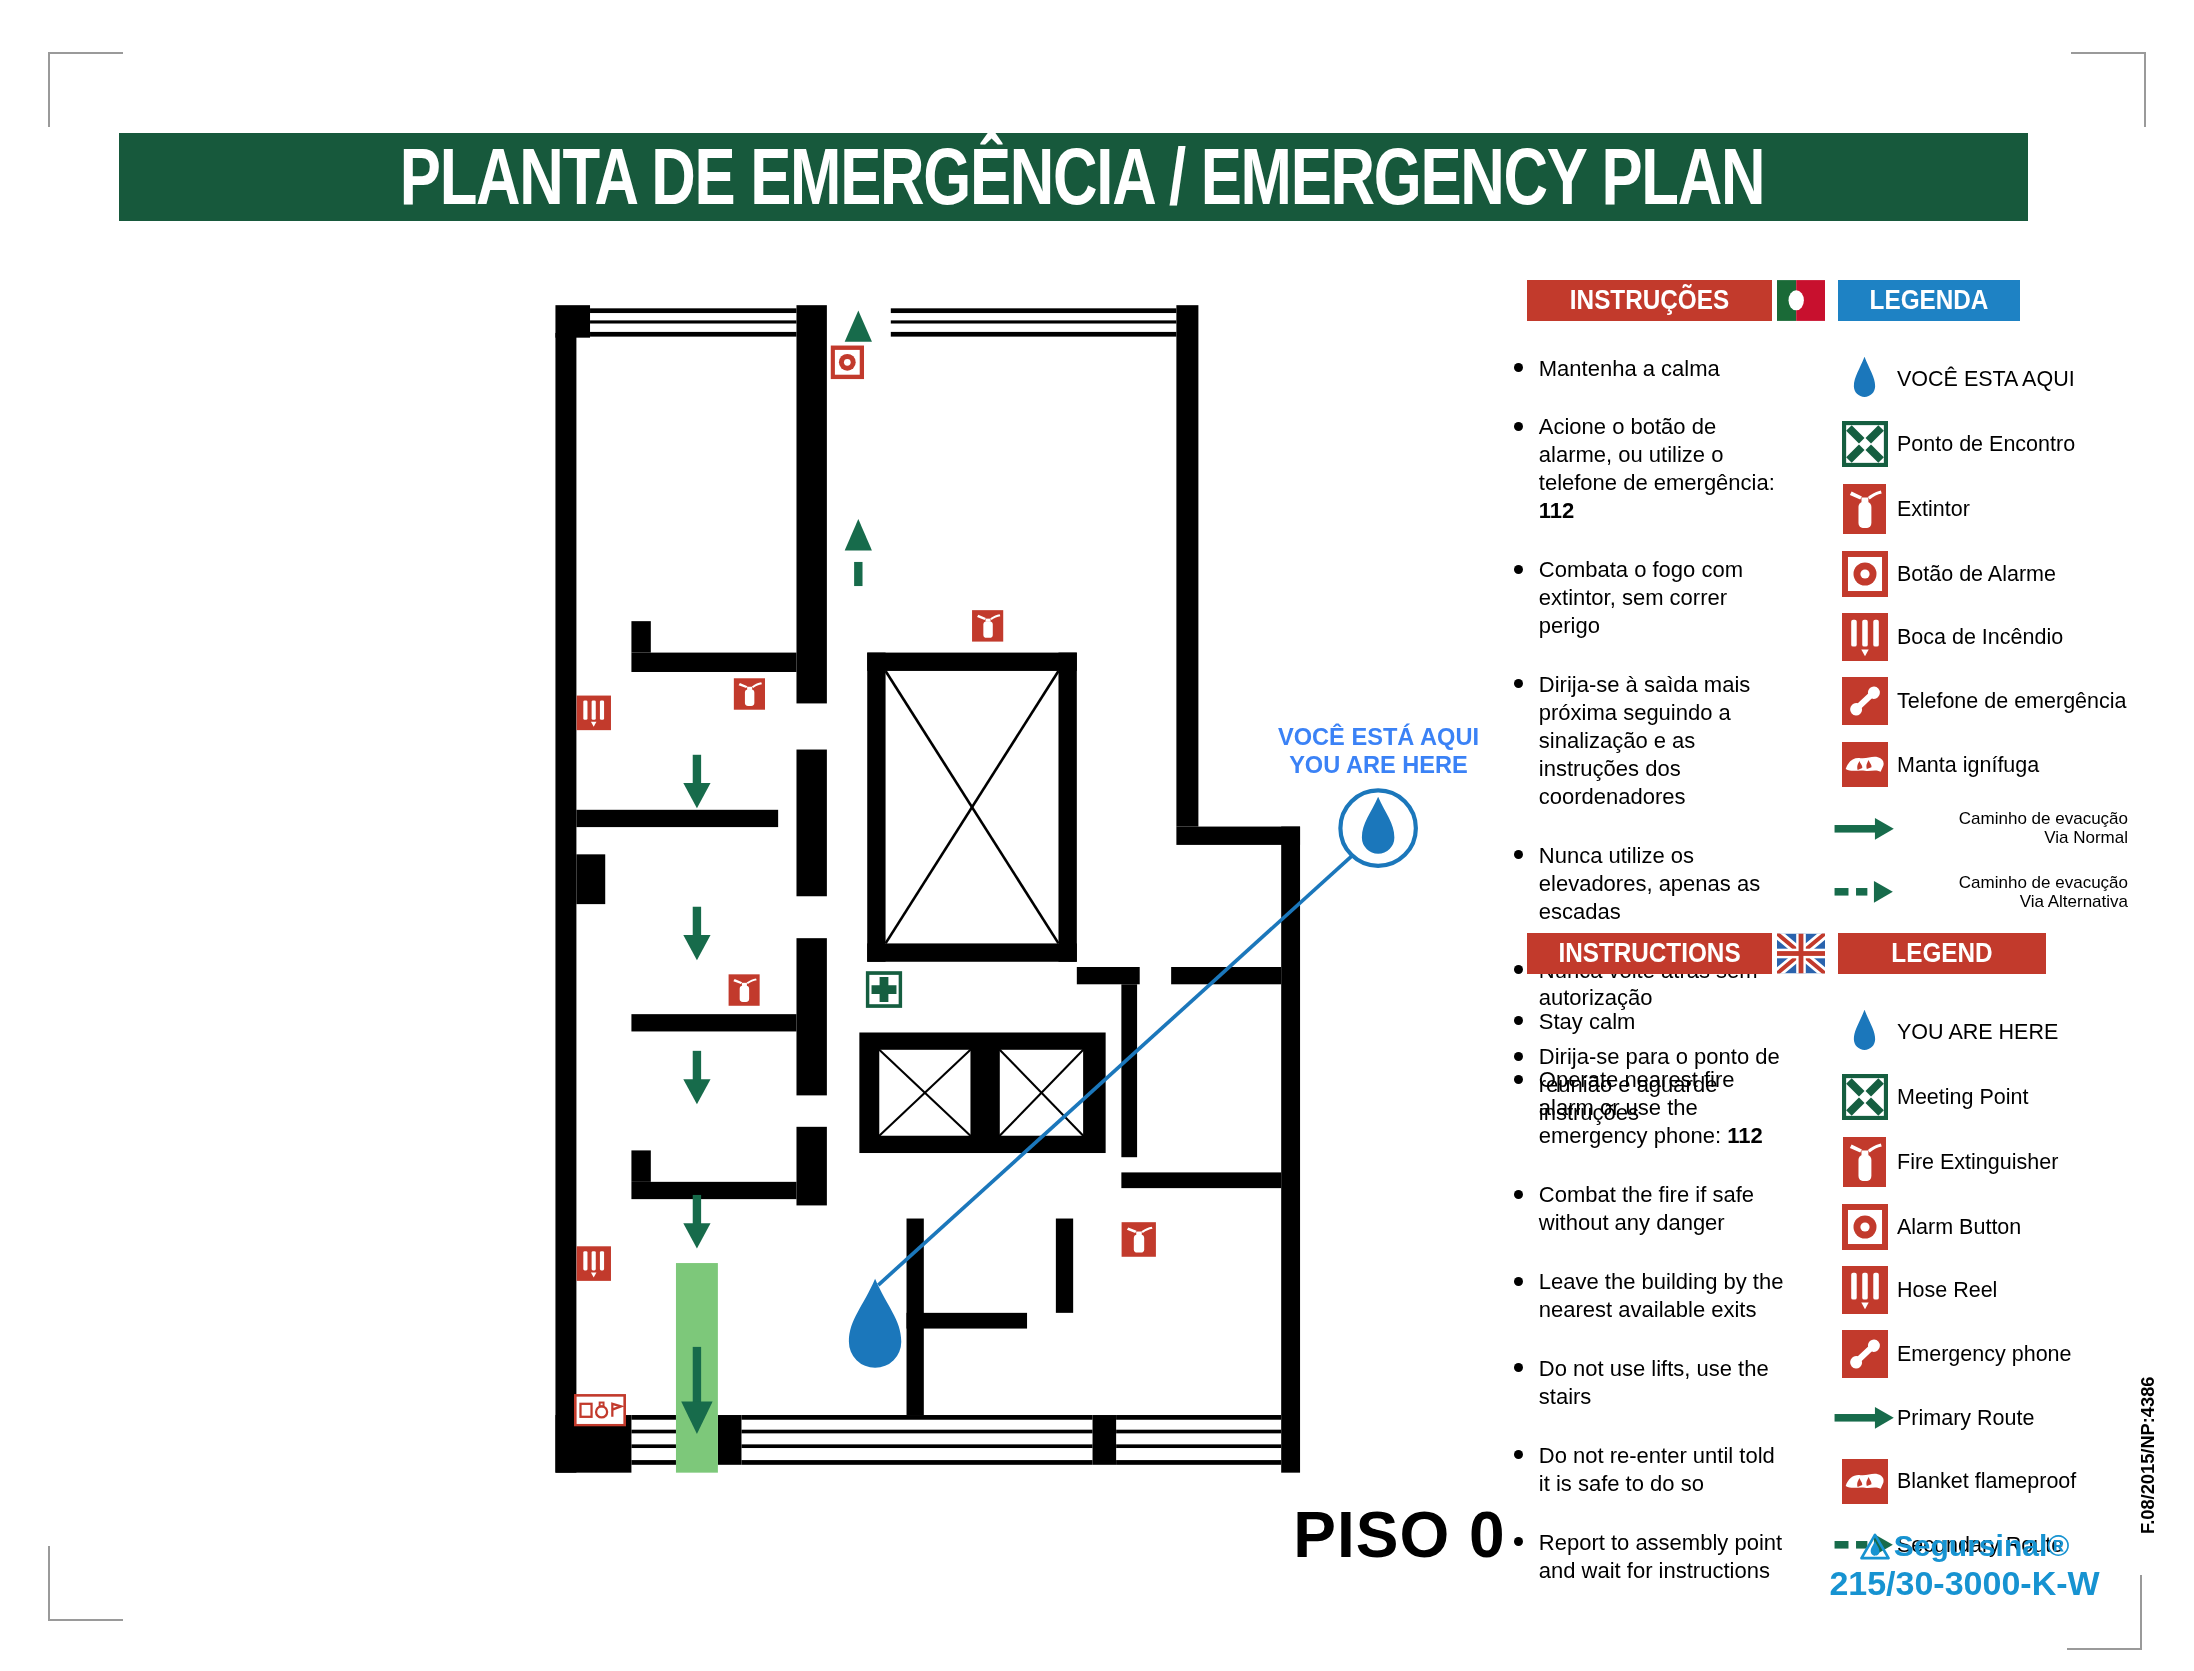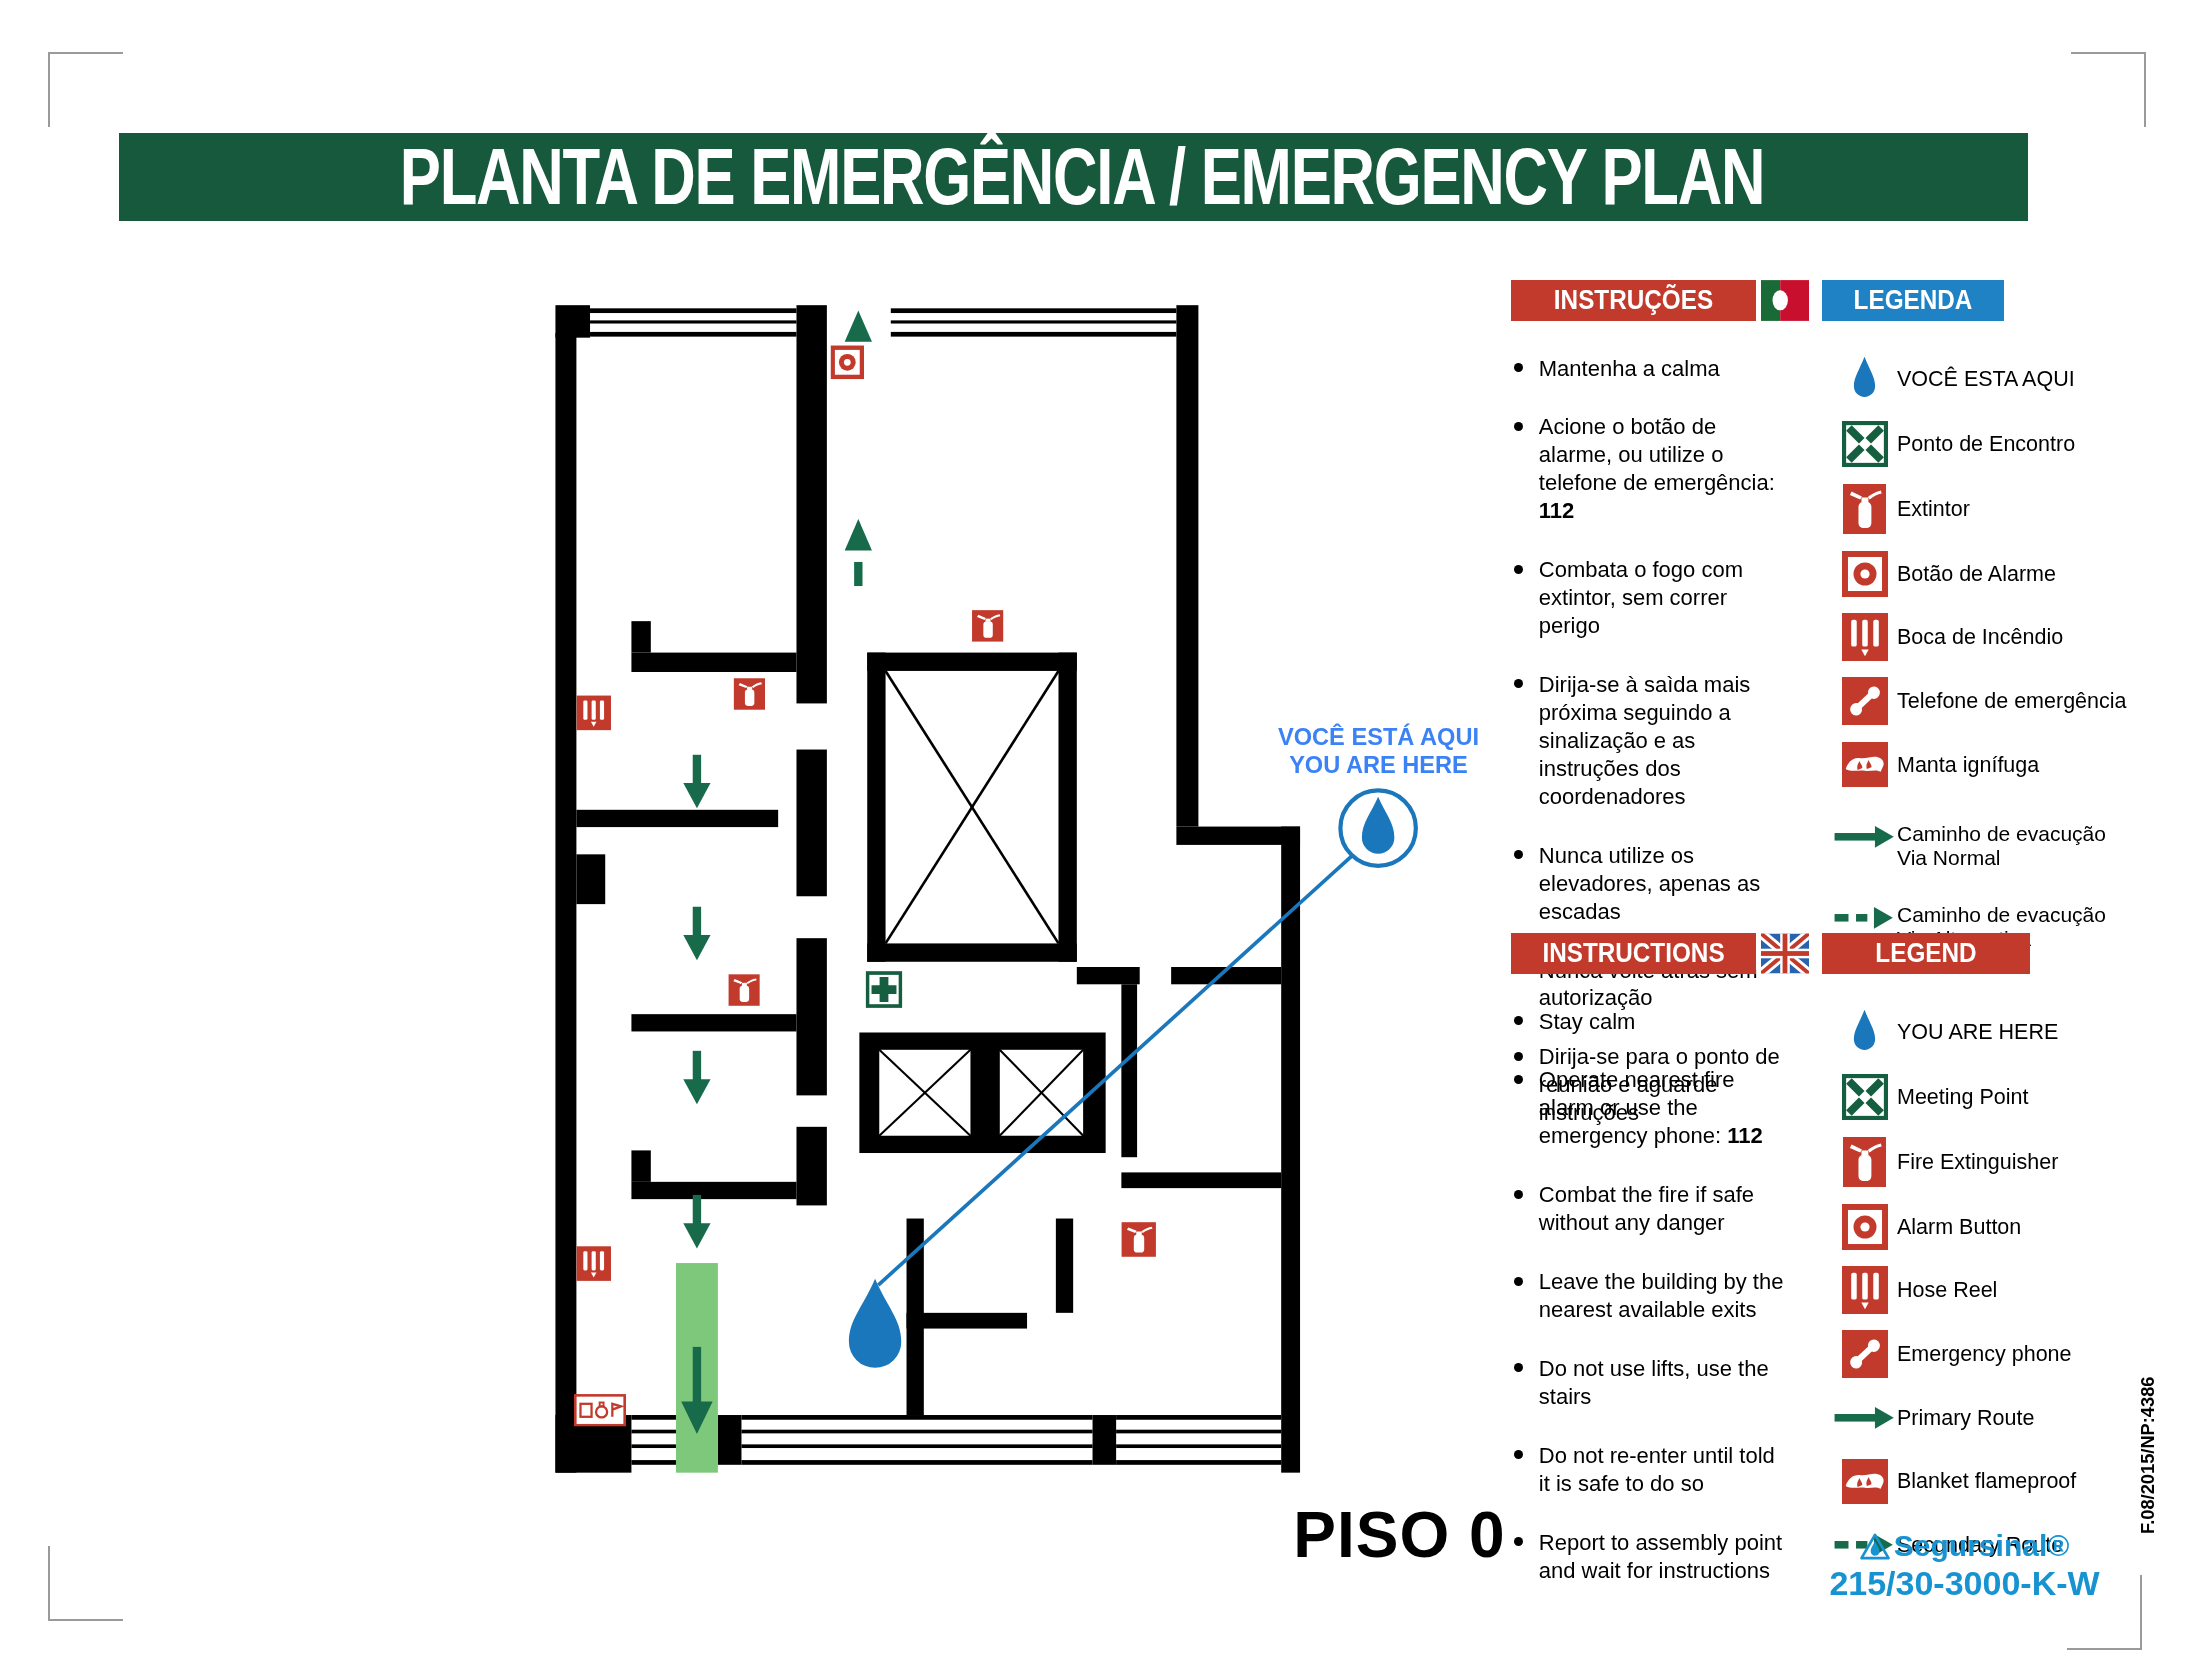--- a/index.html
+++ b/index.html
@@ -21,41 +21,41 @@
       font-size:79px;letter-spacing:-1.6px;transform:scaleX(0.78);transform-origin:center;white-space:nowrap;}
 
   
   .plan-svg{left:0;top:0;width:2194px;height:1672px;pointer-events:none;}
 
   
   .panel{width:673px;}
   .panel-pt{left:1511px;top:279px;}
   .panel-en{left:1511px;top:932px;}
   .panel-header{display:flex;align-items:center;height:43px;}
-  .hdr-bar{height:41px;display:flex;align-items:center;justify-content:center;color:#fff;font-weight:bold;}
+  .hdr-bar{height:41px;display:flex;align-items:center;justify-content:center;color:#fff;font-weight:bold;margin-left:16px;}
   .hdr-bar span{display:block;width:100%;text-align:center;font-size:27px;transform:scaleX(0.9);white-space:nowrap;}
   .hdr-ins{width:245px;background:#c23a2c;}
   .hdr-leg-blue{width:182px;background:#1e82c4;margin-left:12.6px;}
   .hdr-leg-red{width:208px;background:#c23a2c;margin-left:12.6px;}
   .flag{width:48px;height:43px;margin-left:5.2px;flex:none;}
 
   .panel-body{display:flex;margin-top:32.5px;}
   .ins-col{width:321px;flex:none;}
   .leg-col{width:346px;flex:none;}
 
   .ins-item{display:flex;margin-bottom:31px;}
   .ins-bullet{width:9px;height:9px;border-radius:50%;background:#000;margin:8.4px 15.7px 0 3.1px;flex:none;}
   .ins-text{font-size:22px;line-height:1.27;max-width:252px;}
   .ins-text strong{font-weight:bold;}
 
   .leg-row{display:flex;align-items:center;margin-bottom:15.7px;min-height:48px;}
   .leg-icon{width:65px;flex:none;display:flex;justify-content:center;align-items:center;}
   .leg-label{font-size:21.5px;line-height:1.12;}
   .leg-label .l2{display:block;}
-  .leg-label.centered{text-align:left;width:231px;font-size:21px;margin-top:18px;}
+  .leg-label.centered{text-align:right;width:231px;font-size:17px;}
 
   
   .callout{left:1250px;top:724px;width:257px;text-align:center;color:#3b82f6;
       font-size:23.6px;font-weight:bold;line-height:1.18;}
 
   .piso{left:1279px;top:1498px;width:241px;text-align:center;font-size:64px;font-weight:bold;letter-spacing:1px;}
 
   .logo{left:1818px;top:1529px;width:293px;display:flex;flex-direction:column;align-items:center;color:#1793d1;}
   .logo-row{display:flex;align-items:center;}
   .logo-row svg{width:30px;height:27px;margin-right:4.2px;}

